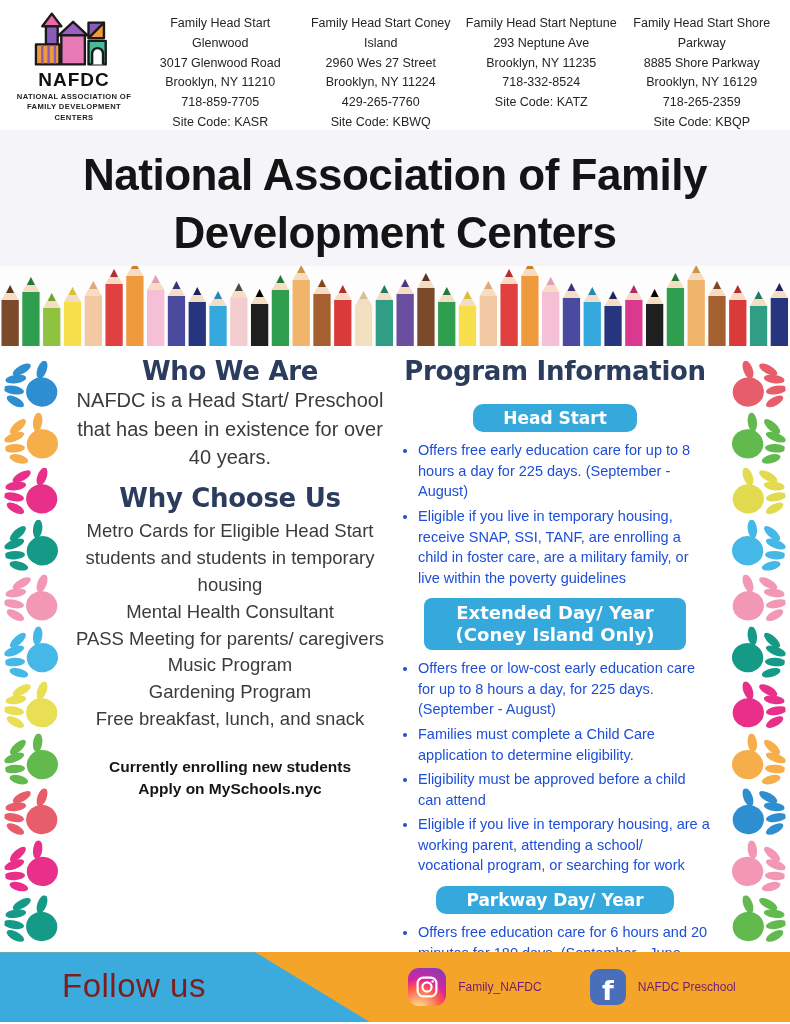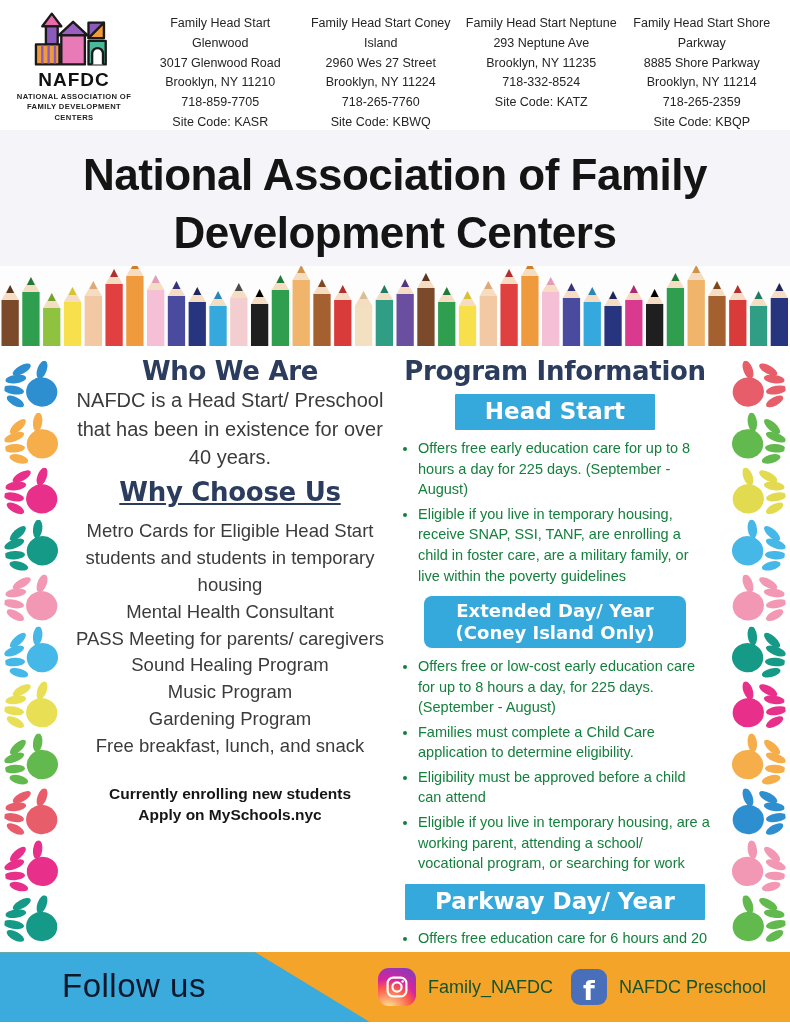--- a/index.html
+++ b/index.html
@@ -26,38 +26,38 @@
   
   .content { display:flex; height:606px; overflow:hidden; padding:10px 4px 0 4px; }
   .hands-col { flex:0 0 62px; overflow:hidden; padding-top:4px; }
   .hands-col svg { display:block; }
   .hands-col.right svg { transform:scaleX(-1); }
 
   h2.section-heading { font-family:"DejaVu Sans", sans-serif; font-weight:800; color:#2b3c5e; font-size:26px; text-align:center; letter-spacing:-.3px; }
 
   .col-left { flex:0 0 328px; padding:0 6px; text-align:center; }
   .about-text { font-size:20px; line-height:1.42; color:#3b3b3b; }
-  .why-heading { margin-top:6px;text-decoration:underline; }
-  .why-list { font-size:18.5px; line-height:1.45; color:#3b3b3b; margin-top:11px;text-align:center; }
+  .why-heading { margin-top:12px; }
+  .why-list { font-size:18.5px; line-height:1.45; color:#3b3b3b; margin-top:5px;text-align:center; }
   .enroll-block { margin-top:23px; font-size:15.5px; font-weight:700; line-height:1.4; color:#161616; }
 
   .col-right { flex:1 1 auto; padding:0 12px 0 4px; }
-  .program-heading { font-size:27px; margin-bottom:8px; }
-  .banner { display:block; width:fit-content; margin:0 auto; background:#36a9dc; color:#fff; font-family:"DejaVu Sans", sans-serif; font-weight:700; text-align:center; border-radius:1px; padding:3px 30px; font-size:23px; line-height:1.3; }
+  .program-heading { font-size:27px; margin-bottom:18px; }
+  .banner { display:block; width:fit-content; margin:0 auto; background:#36a9dc; color:#fff; font-family:"DejaVu Sans", sans-serif; font-weight:700; text-align:center; border-radius:10px; padding:3px 30px; font-size:17px; line-height:1.3; }
   .banner.two-line { padding:4px 32px; font-size:18px; line-height:1.22; border-radius:8px; }
-  .bullets { margin:8px 0 10px 0; padding-left:20px; font-size:14.5px; line-height:1.42; color:#15803d; list-style:disc outside; }
+  .bullets { margin:8px 0 10px 0; padding-left:20px; font-size:14.5px; line-height:1.42; color:#1d4ed8; list-style:disc outside; }
   .bullets li { margin-bottom:4px; }
 
   
   .footer { position:relative; height:70px; background:#f4a428; flex:0 0 auto; }
   .footer-wedge { position:absolute; left:0; top:0; width:370px; height:70px; background:#3aabdc; clip-path:polygon(0 0, 69% 0, 100% 100%, 0 100%); }
-  .follow-label { position:absolute; left:62px; top:50%; transform:translateY(-52%); font-size:33px; color:#0f172a; letter-spacing:.5px; font-weight:400; }
+  .follow-label { position:absolute; left:62px; top:50%; transform:translateY(-52%); font-size:33px; color:#7f1d1d; letter-spacing:.5px; font-weight:400; }
   .social-row { position:absolute; left:360px; right:6px; top:0; bottom:0; display:flex; align-items:center; justify-content:space-evenly; }
   .social-item { display:flex; align-items:center; gap:12px; cursor:pointer; }
-  .social-text { font-size:18px; color:#14532d; }
+  .social-text { font-size:12px; color:#701a75; }
   .insta-icon { width:38px; height:38px; border-radius:11px; background:radial-gradient(circle at 28% 110%, #fdf497 0%, #fd5949 45%, #d6249f 62%, #8a3ab9 90%); display:flex; align-items:center; justify-content:center; }
   .fb-icon { width:36px; height:36px; border-radius:9px; background:#4a6fba; color:#fff; display:flex; align-items:center; justify-content:center; font-size:27px; font-weight:700; font-family:"DejaVu Sans", sans-serif; padding-top:6px; }
 </style>
 </head>
 <body>
 
 <svg width="0" height="0" style="position:absolute" aria-hidden="true">
   <symbol id="handprint" viewBox="0 0 60 56">
     <ellipse cx="37" cy="31" rx="15.5" ry="14.5"></ellipse>
     <ellipse cx="15" cy="11" rx="10" ry="4.2" transform="rotate(-35 15 11)"></ellipse>
@@ -99,36 +99,36 @@
           <div>3017 Glenwood Road</div>
           <div>Brooklyn, NY 11210</div>
           <div>718-859-7705</div>
           <div>Site Code: KASR</div>
         </div>
 
         <div class="site-col">
           <div>Family Head Start Coney Island</div>
           <div>2960 Wes 27 Street</div>
           <div>Brooklyn, NY 11224</div>
-          <div>718-265-7760</div>
+          <div>429-265-7760</div>
           <div>Site Code: KBWQ</div>
         </div>
 
         <div class="site-col">
           <div>Family Head Start Neptune</div>
           <div>293 Neptune Ave</div>
           <div>Brooklyn, NY 11235</div>
           <div>718-332-8524</div>
           <div>Site Code: KATZ</div>
         </div>
 
         <div class="site-col">
           <div>Family Head Start Shore Parkway</div>
           <div>8885 Shore Parkway</div>
-          <div>Brooklyn, NY 11214</div>
+          <div>Brooklyn, NY 16129</div>
           <div>718-265-2359</div>
           <div>Site Code: KBQP</div>
         </div>
       </div>
   </header>
 
   <section class="title-band">
     <h1 class="main-title">National Association of Family Development Centers</h1>
   </section>
 
@@ -277,21 +277,20 @@
       <div class="why-list">
 
           <div>Metro Cards for Eligible Head Start students and students in temporary housing</div>
 
 
           <div>Mental Health Consultant</div>
 
 
           <div>PASS Meeting for parents/ caregivers</div>
 
-          <div>Sound Healing Program</div>
 
           <div>Music Program</div>
 
           <div>Gardening Program</div>
 
           <div>Free breakfast, lunch, and snack</div>
         </div>
 
       <div class="enroll-block">
 

